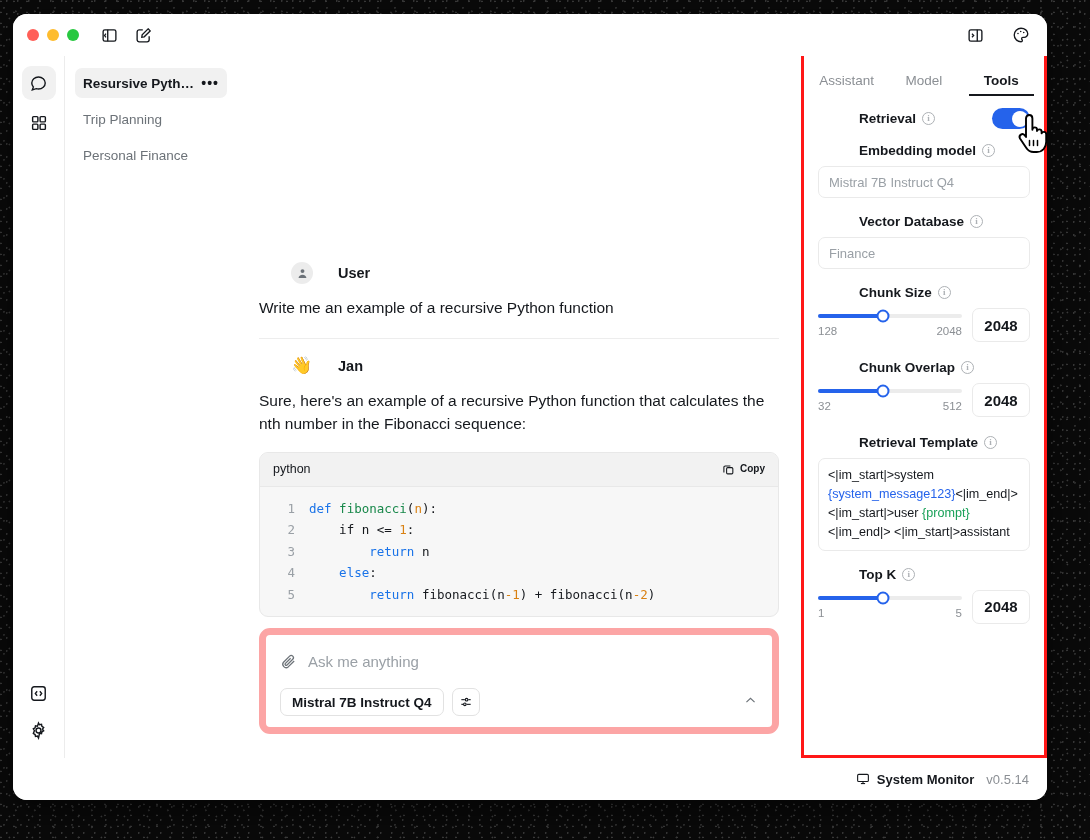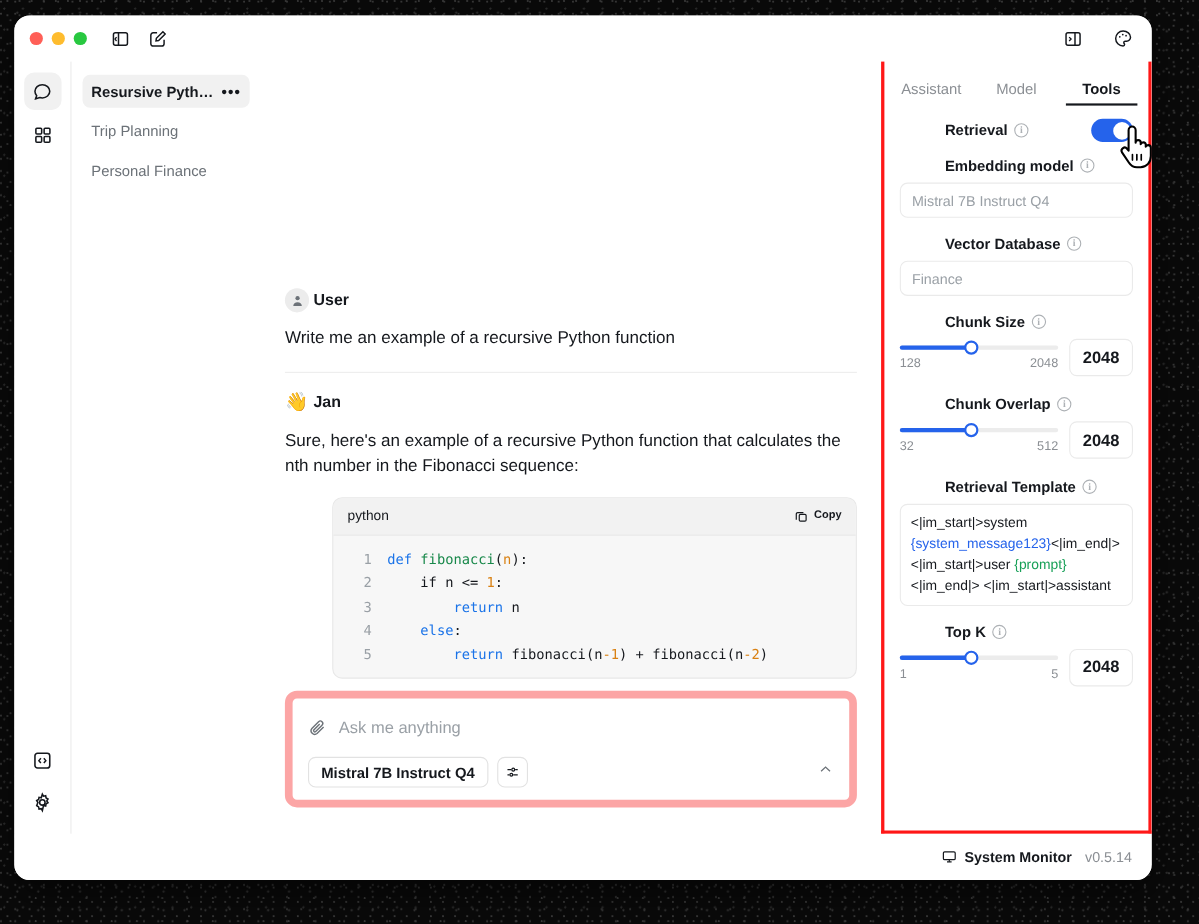--- a/index.html
+++ b/index.html
@@ -74,32 +74,32 @@
   }
   .thread.active { background: #f1f1f1; color: #15181d; font-weight: 700; }
   .thread .dots { color: #15181d; font-size: 14px; letter-spacing: 1px; line-height: 0.6; }
 
   
   .chat { flex: 1 1 auto; background: #fff; position: relative; display: flex;
     flex-direction: column; min-width: 0; }
   .chat-scroll { flex: 1 1 auto; overflow: hidden; padding: 0 22px; position: relative; }
   .msg-wrap { max-width: 552px; margin: 0 auto; }
   .spacer { height: 206px; }
-  .msg-head { display: flex; align-items: center; gap: 4px; margin-bottom: 12px; }
+  .msg-head { display: flex; align-items: center; gap: 25px; margin-bottom: 12px; margin-left: 32px; }
   .avatar {
     width: 22px; height: 22px; border-radius: 50%; background: #ececec;
     display: flex; align-items: center; justify-content: center;
   }
   .emoji-av { width: 22px; height: 22px; font-size: 17px; line-height: 22px; text-align: center; }
   .msg-name { font-size: 14.5px; font-weight: 700; color: #15181d; }
   .msg-body { font-size: 15.5px; line-height: 1.52; color: #15181d; }
   .divider { height: 1px; background: #ededed; margin: 18px 0 16px; }
 
   
-  .code-block { margin-top: 16px; border: 1px solid #e8e8e8; border-radius: 9px; overflow: hidden; background: #f7f7f7; margin-left: 43px; }
+  .code-block { margin-top: 16px; border: 1px solid #e8e8e8; border-radius: 9px; overflow: hidden; background: #f7f7f7; }
   .code-head {
     height: 34px; display: flex; align-items: center; justify-content: space-between;
     padding: 0 13px; font-size: 12.5px; color: #15181d;
     background: #f2f2f2; border-bottom: 1px solid #e8e8e8;
   }
   .copy-btn { display: flex; gap: 5px; font-weight: 700; font-size: 10px; }
   .code-body { padding: 11px 13px; font-family: "DejaVu Sans Mono", monospace; font-size: 12.5px; line-height: 1.72; }
   .code-line { display: flex; }
   .ln { width: 22px; color: #9aa0a6; flex: 0 0 22px; text-align: right; margin-right: 14px; user-select: none; }
   .kw { color: #1a73e8; }

